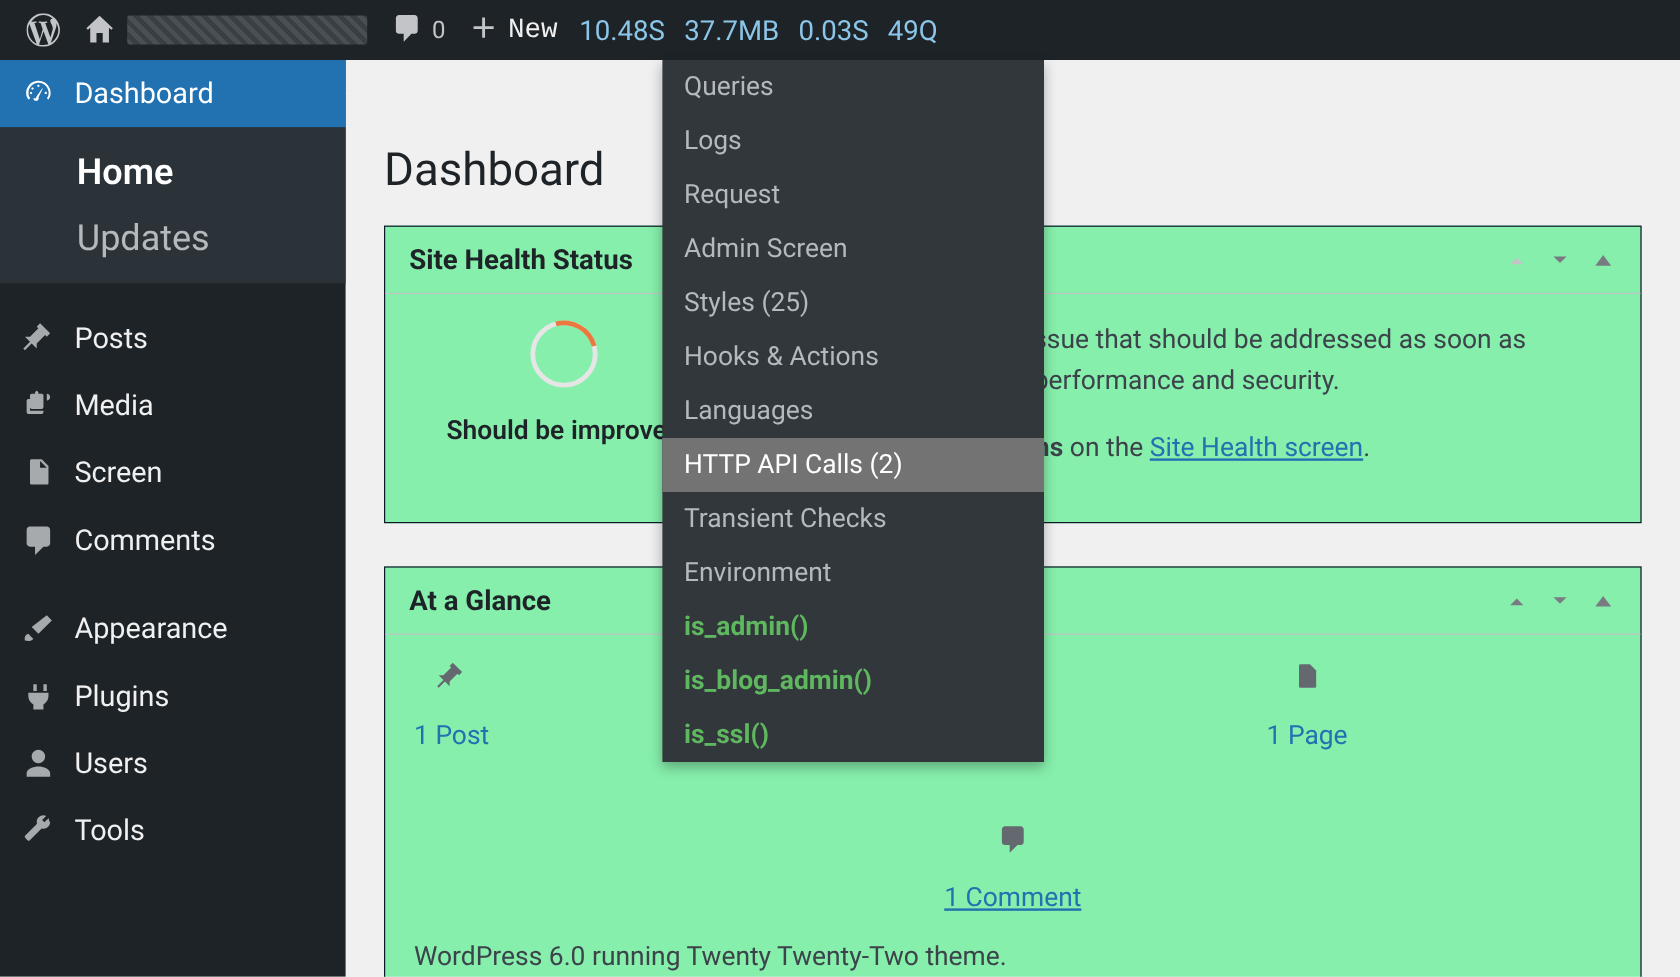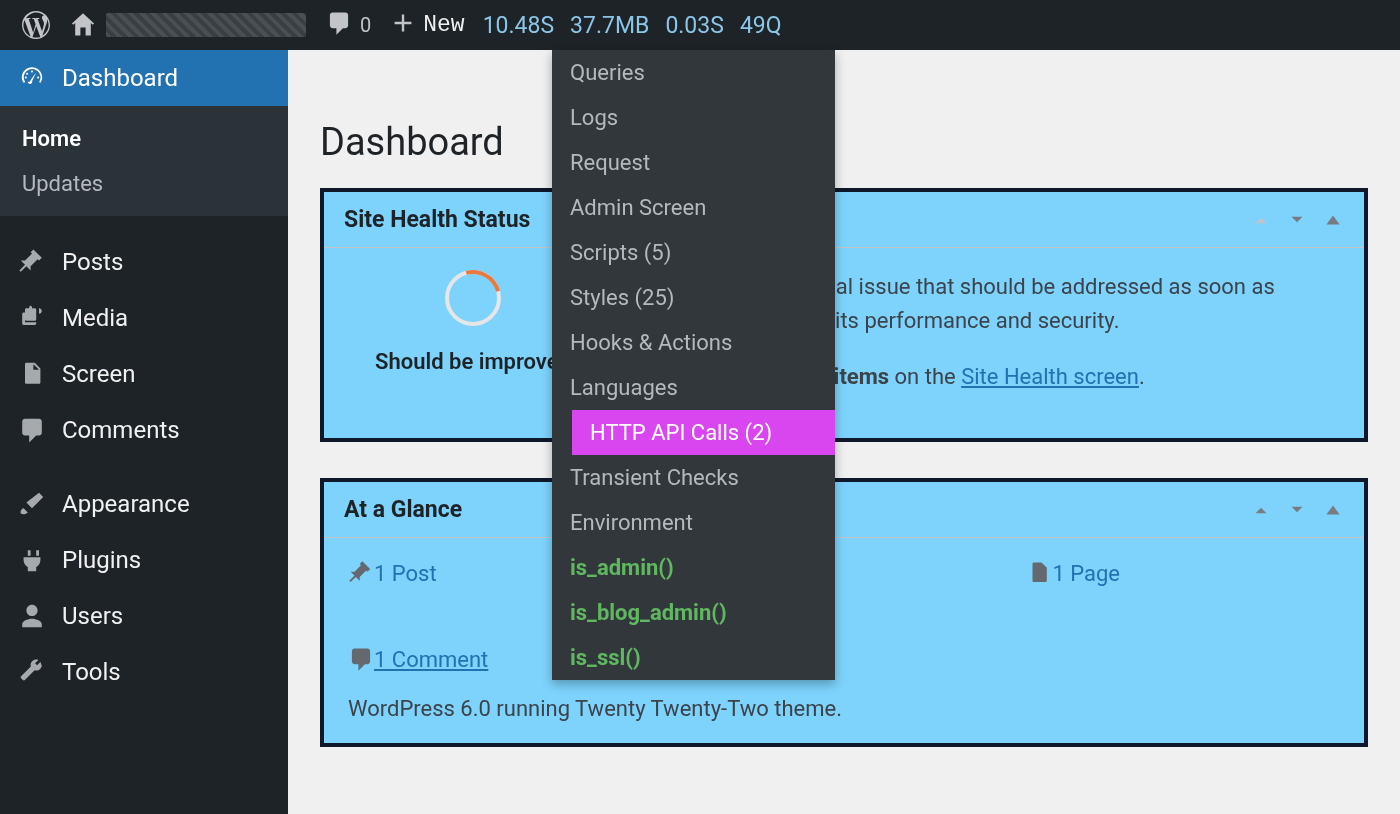--- a/index.html
+++ b/index.html
@@ -8,57 +8,57 @@
 .adminbar { background: #1d2327; height: 50px; display: flex; align-items: center; padding: 0 12px; color: #c3c4c7; font-size: 20px; position: relative; z-index: 100; }
 .adminbar .item { display: flex; align-items: center; padding: 0 10px; height: 50px; cursor: pointer; gap: 8px; }
 .adminbar .wp-logo svg { width: 28px; height: 28px; fill: #c3c4c7; }
 .adminbar .home-ic svg { width: 26px; height: 26px; fill: #c3c4c7; }
 .adminbar .site-name { width: 200px; height: 24px; background: repeating-linear-gradient(45deg,#4a4f54 0 4px,#3a3f44 4px 8px); border-radius:2px; margin-right:10px; }
 .adminbar .comment-ic svg { width: 26px; height: 26px; fill: #c3c4c7; }
 .adminbar .plus svg { width: 24px; height: 24px; fill: #c3c4c7; }
 .adminbar .new-label { color: #f0f0f1; font-size: 23px; font-family: Liberation Mono, monospace; }
 .adminbar .qm { color: #8bc5e8; font-size: 23px; padding: 0 8px; }
 
-.qm-dropdown { position: absolute; left: 552px; top: 50px; width: 283px; background: #32373c; z-index: 200; box-shadow: 0 4px 10px rgba(0,0,0,.3); }
+.qm-dropdown { position: absolute; left: 552px; top: 50px; width: 318px; background: #32373c; z-index: 200; box-shadow: 0 4px 10px rgba(0,0,0,.3); }
 .qm-dropdown .mi { padding: 10px 18px; font-size: 22px; color: #b4b9be; cursor: pointer; }
-.qm-dropdown .mi.active { background: #d946ef; color: #fff; margin-left: 20px; }
+.qm-dropdown .mi.active { background: #737373; color: #fff; }
 .qm-dropdown .mi.fn { color: #5fb85f; font-weight: bold; }
 
 .sidebar { position: absolute; left: 0; top: 50px; width: 288px; height: 764px; background: #1d2327; }
 .sidebar .sec { display: flex; align-items: center; padding: 14px 18px; color: #f0f0f1; font-size: 24px; gap: 16px; cursor: pointer; }
 .sidebar .sec.current { background: #2271b1; color: #fff; position: relative; }
 .sidebar .sec.current::after { content:""; position:absolute; right:-12px; top:50%; transform:translateY(-50%); border:12px solid transparent; border-right-color:#f0f0f1; }
 .sidebar .sub { background: #2c3338; padding: 10px 0; }
-.sidebar .sub .subitem { padding: 10px 22px; color: #b4b9be; font-size: 22px; cursor: pointer; }
+.sidebar .sub .subitem { padding: 10px 22px; color: #b4b9be; font-size: 30px; cursor: pointer; margin-left: 42px; }
 .sidebar .sub .subitem.cur { color: #fff; font-weight: 600; }
 .sidebar .sep { height: 18px; }
 .sidebar svg { width: 28px; height: 28px; fill: #a7aaad; }
 .sidebar .sec.current svg { fill: #fff; }
 
 .main { margin-left: 288px; margin-top: 50px; padding: 20px 32px; }
 .main h1 { font-size: 38px; font-weight: 400; color: #1d2327; margin-bottom: 24px; }
 
-.postbox { background: #7dd3fc; border: 4px solid #0f172a; margin-bottom: 36px; }
+.postbox { background: #86efac; border: 1px solid #0f172a; margin-bottom: 36px; }
 .postbox .pbh { padding: 14px 20px; border-bottom: 1px solid #c3c4c7; display: flex; align-items: center; justify-content: space-between; }
 .postbox .pbh h2 { font-size: 23px; font-weight: 700; color: #1d2327; }
 .postbox .pbh .handles { display: flex; gap: 14px; color: #787c82; }
 .postbox .pbh .handles svg { width: 22px; height: 22px; fill: #787c82; cursor: pointer; }
 .postbox .inside { padding: 22px 24px; font-size: 22px; color: #3c434a; }
 
 .sh-row { display: flex; align-items: flex-start; gap: 40px; }
 .sh-left { flex: 0 0 250px; text-align: center; }
 .sh-right { flex: 1; line-height: 1.55; }
 .sh-circle { width: 56px; height: 56px; border-radius: 50%; border: 4px solid #e6e6e6; display: inline-block; margin-bottom: 18px; position: relative; }
 .sh-circle::after { content:""; position:absolute; inset:-4px; border-radius:50%; border:4px solid transparent; border-top-color:#e9793e; transform: rotate(30deg); }
 .sh-status { font-size: 22px; font-weight: 600; color: #1d2327; }
 .sh-right a { color: #2271b1; text-decoration: underline; }
 .sh-right p { margin-bottom: 22px; }
 
 .glance { display: flex; gap: 60px; flex-wrap: wrap; }
-.glance .gi { display: flex; align-items: center; gap: 0; color: #2271b1; font-size: 22px; }
+.glance .gi { display: flex; align-items: center; gap: 24px; color: #2271b1; font-size: 22px; flex-direction: column; }
 .glance .gi svg { width: 26px; height: 26px; fill: #646970; }
 .glance-wp { font-size: 22px; color: #3c434a; margin-top: 24px; }
 </style>
 </head>
 <body>
 
 <div class="adminbar">
   <div class="item wp-logo">
     <svg viewBox="0 0 20 20">
         <path d="M10 0C4.5 0 0 4.5 0 10s4.5 10 10 10 10-4.5 10-10S15.5 0 10 0zM1 10c0-1.3.3-2.5.8-3.6l4.3 11.8C3.1 16.8 1 13.6 1 10zm9 9c-.9 0-1.7-.1-2.5-.4l2.7-7.8 2.8 7.6c0 .1 0 .1.1.1-1 .3-2 .5-3.1.5zm1.2-13.2c.5 0 1-.1 1-.1.5 0 .4-.7-.1-.7 0 0-1.4.1-2.3.1-.8 0-2.2-.1-2.2-.1-.5 0-.5.7-.1.7 0 0 .4.1.9.1l1.3 3.7L8 15.5 4.8 5.8c.5 0 1-.1 1-.1.5 0 .4-.7-.1-.7 0 0-1.4.1-2.3.1h-.5C4.5 2.8 7.1 1 10 1c2.2 0 4.2.8 5.7 2.2h-.1c-.8 0-1.4.7-1.4 1.5 0 .7.4 1.3.8 2 .3.6.7 1.3.7 2.3 0 .7-.3 1.6-.6 2.7l-.8 2.8-3.1-8.7zm3.3 12l2.7-7.9c.5-1.3.7-2.3.7-3.2 0-.3 0-.6-.1-.9C18.5 7.2 19 8.5 19 10c0 3.2-1.7 5.9-4.2 7.4z"></path>
@@ -86,21 +86,20 @@
   <div class="qm">37.7MB</div>
   <div class="qm">0.03S</div>
   <div class="qm">49Q</div>
 </div>
 
 <div class="qm-dropdown" id="qmdd">
     <div class="mi">Queries</div>
     <div class="mi">Logs</div>
     <div class="mi">Request</div>
     <div class="mi">Admin Screen</div>
-    <div class="mi">Scripts (5)</div>
     <div class="mi">Styles (25)</div>
     <div class="mi">Hooks &amp; Actions</div>
     <div class="mi">Languages</div>
     <div class="mi active">HTTP API Calls (2)</div>
     <div class="mi">Transient Checks</div>
     <div class="mi">Environment</div>
     <div class="mi fn">is_admin()</div>
     <div class="mi fn">is_blog_admin()</div>
     <div class="mi fn">is_ssl()</div>
   </div>

